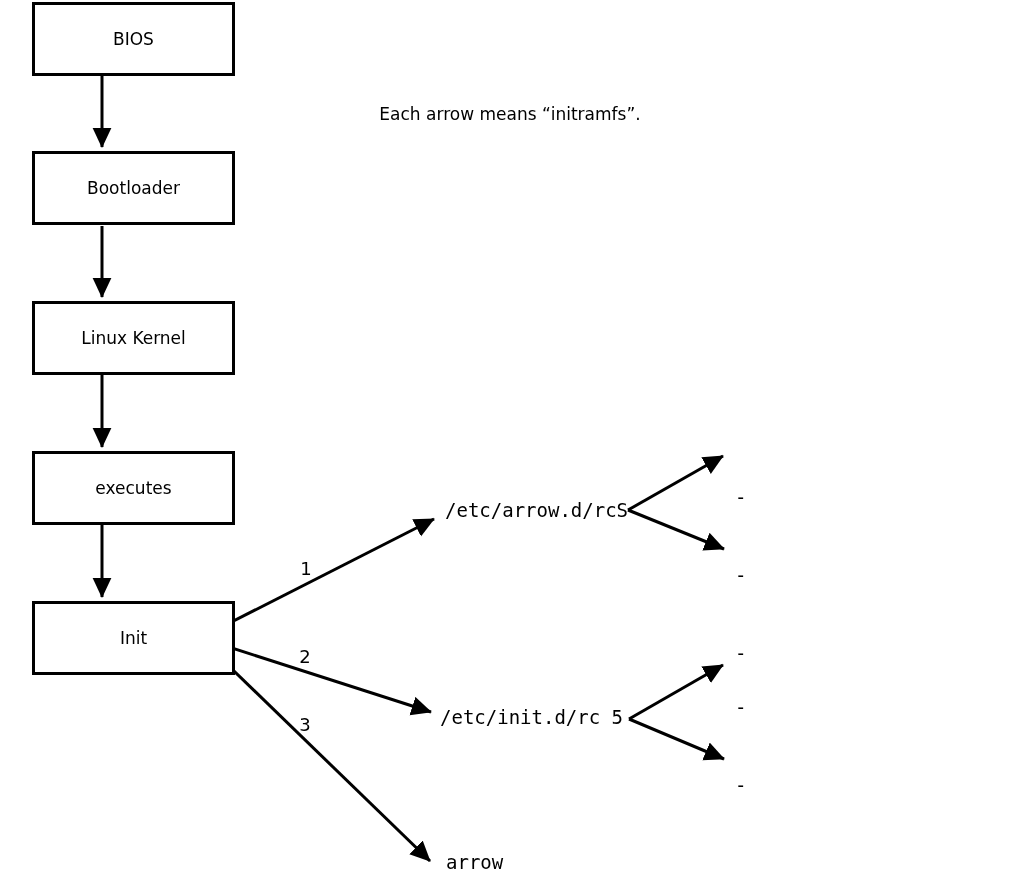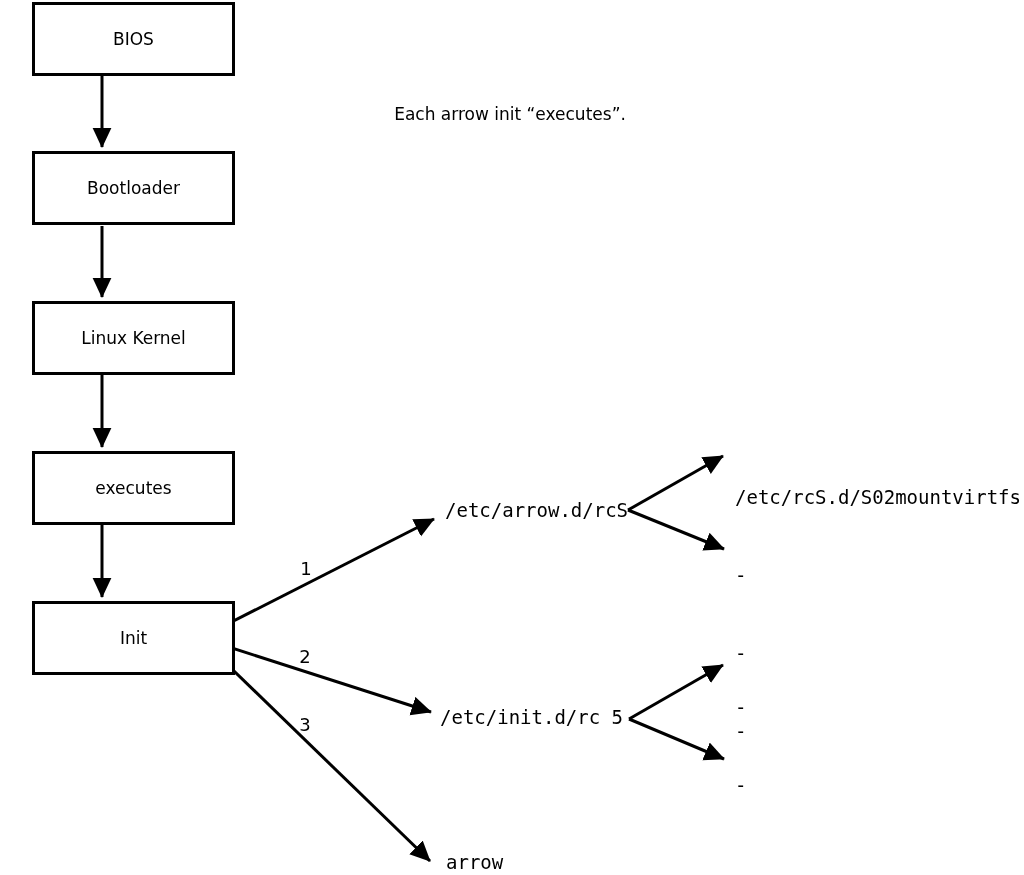--- a/index.html
+++ b/index.html
@@ -99,32 +99,31 @@
   <div class="flow-box" style="top:301px">
     <span>Linux Kernel</span>
   </div>
   <div class="flow-box" style="top:451px">
     <span>executes</span>
   </div>
   <div class="flow-box" style="top:601px">
     <span>Init</span>
   </div>
 
-  <div class="caption">Each arrow init “executes”.</div>
+  <div class="caption">Each arrow means “initramfs”.</div>
 
   <div class="branch-num" style="left:295px;top:559px">1</div>
   <div class="branch-num" style="left:294px;top:647px">2</div>
   <div class="branch-num" style="left:294px;top:715px">3</div>
 
   <div class="mono" style="left:445px;top:497px">/etc/arrow.d/rcS</div>
   <div class="mono" style="left:440px;top:704px">/etc/init.d/rc 5</div>
   <div class="mono" style="left:446px;top:849px">arrow</div>
 
   <div class="mono" style="left:735px;top:432px">
-    <div>/etc/rcS.d/S02mountvirtfs</div>
     <div>-</div>
     <div>-</div>
     <div>-</div>
   </div>
 
   <div class="mono" style="left:735px;top:642px">
     <div>-</div>
     <div>-</div>
     
     

